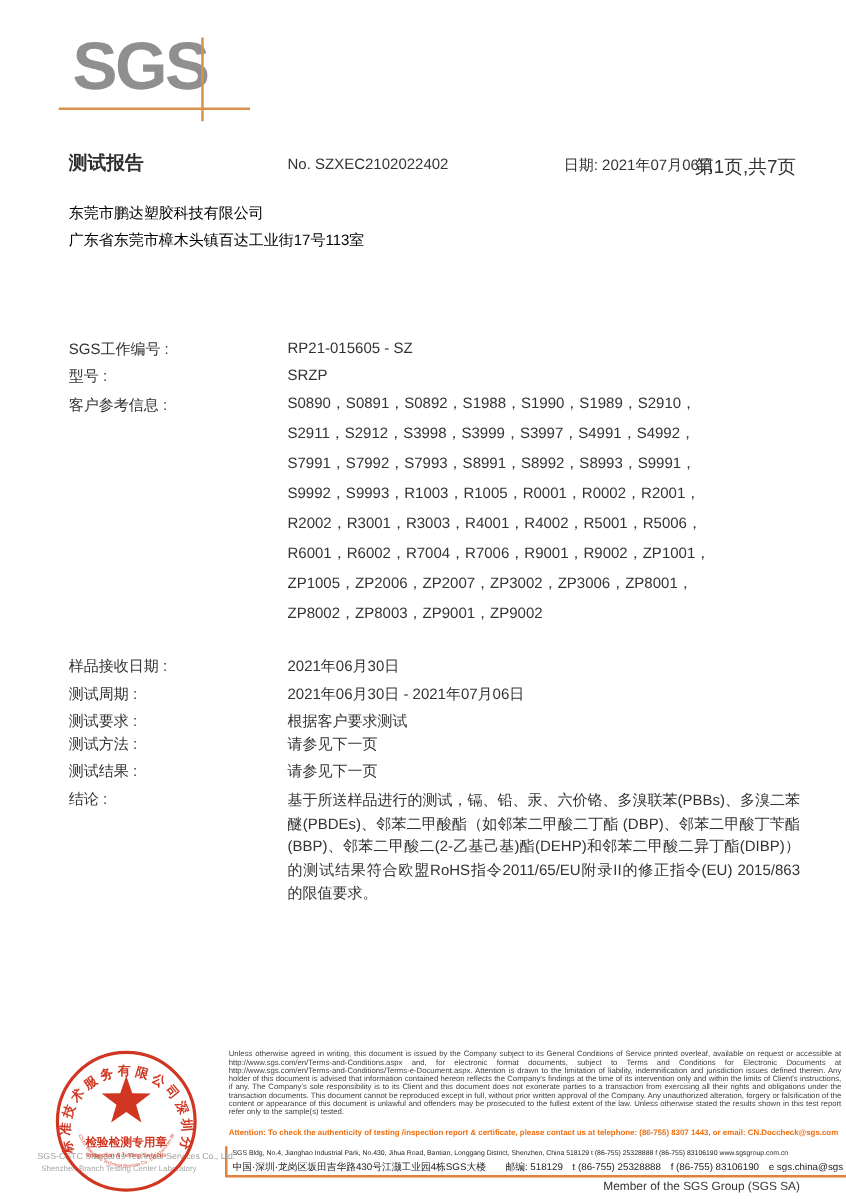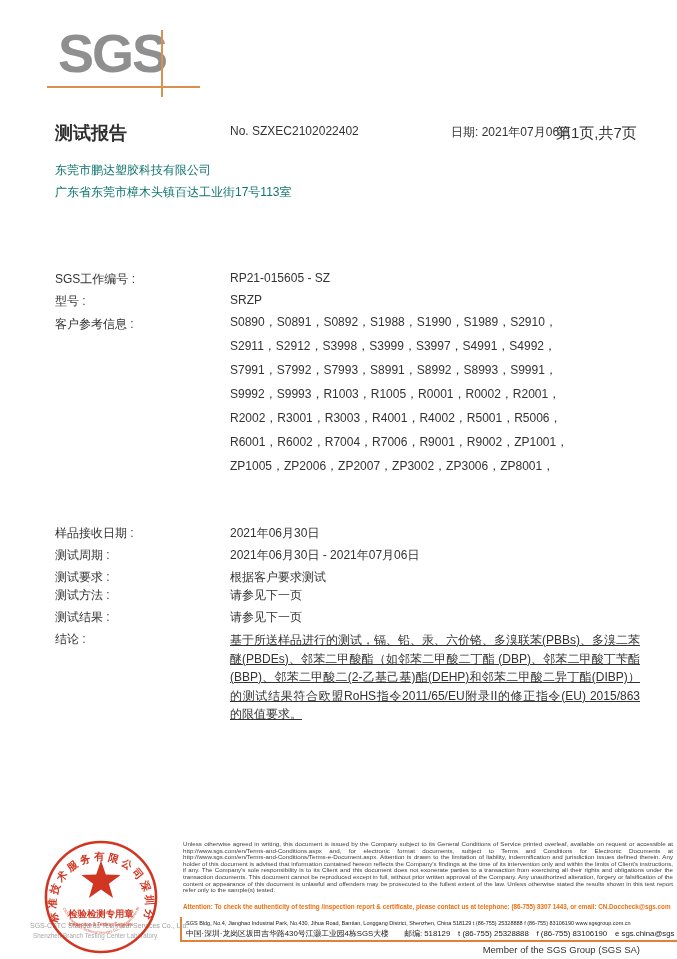--- a/index.html
+++ b/index.html
@@ -9,32 +9,32 @@
     overflow:hidden;
   }
 
   
   .logo {
     position:absolute; left:58px; top:26px; font-size:54px; font-weight:700;
     color:#8f8f8f; letter-spacing:-2px; line-height:1;
   }
   .logo-hline { position:absolute; left:47px; top:86px; width:153px; height:2px; background:#d9914e; }
   .logo-vline { position:absolute; left:161px; top:30px; width:2px; height:67px; background:#d9914e; }
-  .title { position:absolute; left:55px; top:121px; font-size:18px; font-weight:700; color:#2f2f2f; }
+  .title { position:absolute; left:55px; top:121px; font-size:15px; font-weight:700; color:#2f2f2f; }
   .report-no { position:absolute; left:230px; top:124px; font-size:12px; }
   .date { position:absolute; left:415px; top:124px; font-size:12px;margin-left:36px; }
   .page-info { position:absolute; left:556px; top:124px; font-size:15px; }
 
   
-  .textline { position:absolute; left:55px; font-size:12px; color:#0f766e; }
+  .textline { position:absolute; left:55px; font-size:12px; color:#000000; }
   .row { position:absolute; left:55px; right:37px; font-size:12px; color:#333; }
   .row .lbl { position:absolute; left:0; top:0; }
   .row .val { position:absolute; left:175px; top:0; right:0; }
   .ref-line { height:24px; line-height:12px; }
-  .conclusion-text { line-height:18.5px; text-align:justify;text-decoration:underline; }
+  .conclusion-text { line-height:18.5px; text-align:justify; }
 
   
   .stamp-svg { position:absolute; left:42px; top:838px; width:118px; height:118px; opacity:0.95; z-index:2; }
   .stamp-co1 { position:absolute; left:30px; top:922px; width:170px; font-size:7px; color:#9e9e9e; z-index:1; }
   .stamp-co2 { position:absolute; left:33px; top:932px; width:170px; font-size:6.3px; color:#a8a8a8; z-index:1; }
   .legal {
     position:absolute; left:183px; top:841px; width:490px;
     font-size:6.2px; line-height:6.6px; color:#3d3d3d; text-align:justify;
   }
   .attention {
@@ -78,20 +78,21 @@
   <div class="row" style="top:316px;">
     <span class="lbl">客户参考信息 :</span>
     <span class="val">
       <div class="ref-line">S0890，S0891，S0892，S1988，S1990，S1989，S2910，</div>
       <div class="ref-line">S2911，S2912，S3998，S3999，S3997，S4991，S4992，</div>
       <div class="ref-line">S7991，S7992，S7993，S8991，S8992，S8993，S9991，</div>
       <div class="ref-line">S9992，S9993，R1003，R1005，R0001，R0002，R2001，</div>
       <div class="ref-line">R2002，R3001，R3003，R4001，R4002，R5001，R5006，</div>
       <div class="ref-line">R6001，R6002，R7004，R7006，R9001，R9002，ZP1001，</div>
       <div class="ref-line">ZP1005，ZP2006，ZP2007，ZP3002，ZP3006，ZP8001，</div>
+      <div class="ref-line">ZP8002，ZP8003，ZP9001，ZP9002</div>
     </span>
   </div>
 
   <div class="row" style="top:525px;">
     <span class="lbl">样品接收日期 :</span>
     <span class="val">2021年06月30日</span>
   </div>
 
   <div class="row" style="top:547px;">
     <span class="lbl">测试周期 :</span>

